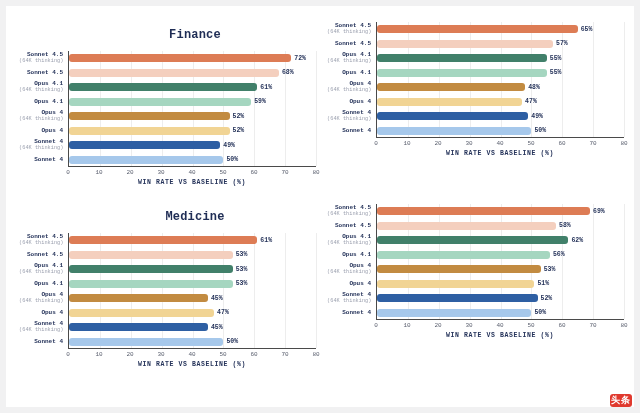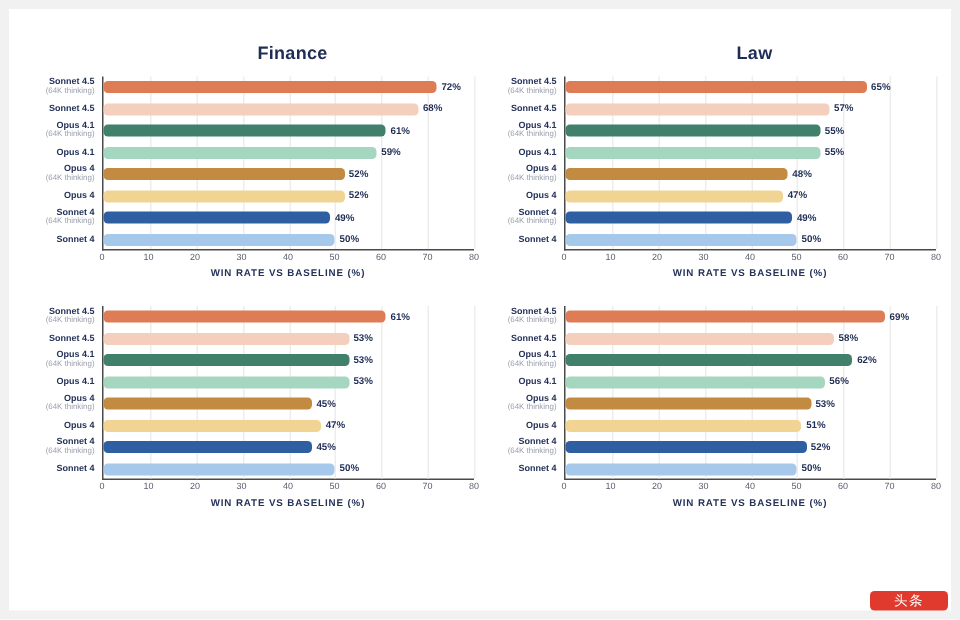--- a/index.html
+++ b/index.html
@@ -15,21 +15,21 @@
     position:absolute; left:6px; top:6px; width:628px; height:401px;
     background:#ffffff;
   }
   .charts {
     position:absolute; left:22px; top:22px;
     display:grid;
     grid-template-columns:300px 300px;
     grid-template-rows:178px 178px;
     column-gap:8px; row-gap:4px;
   }
-  .chart { width:300px; height:178px; position:relative; }
+  .chart { width:300px; height:178px; position:relative;font-family:Liberation Mono, monospace; }
   .chart-title {
     font-size:12px; font-weight:bold; text-align:center;
     padding-left:46px; letter-spacing:.2px; color:#1f2d55;
     margin-top:6px; margin-bottom:9px;
   }
   .chart-body { display:flex; }
   .ylabels { width:46px; display:flex; flex-direction:column; }
   .ylabel {
     height:14.5px; display:flex; flex-direction:column; justify-content:center;
     align-items:flex-end; padding-right:5px; line-height:1.05;
@@ -52,22 +52,22 @@
   .xlabel {
     margin-left:46px; width:248px; text-align:center;
     font-size:6.5px; font-weight:bold; letter-spacing:.6px; color:#25335a;
     margin-top:3px;
   }
   .watermark {
     position:absolute; right:8px; bottom:6px;
     display:flex; align-items:center; gap:4px;
   }
   .wm-badge {
-    background:#e0392e; color:#ffffff; font-size:9px; font-weight:normal;
-    padding:2px 16px; border-radius:3px; line-height:1; letter-spacing:1px;
+    background:#e0392e; color:#ffffff; font-size:9px; font-weight:bold;
+    padding:2px 1px; border-radius:3px; line-height:1; letter-spacing:1px;
   }
   .wm-handle { font-size:13px; font-weight:bold; color:#e0392e; letter-spacing:.5px; }
 </style>
 </head>
 <body>
 
 <div class="canvas"></div>
 
 <div class="charts" id="charts">
   <section class="chart">
@@ -154,21 +154,20 @@
         <span class="xtick" style="left: 50%;">40</span>
         <span class="xtick" style="left: 62.5%;">50</span>
         <span class="xtick" style="left: 75%;">60</span>
         <span class="xtick" style="left: 87.5%;">70</span>
         <span class="xtick" style="left: 100%;">80</span>
       </div>
     <div class="xlabel">WIN RATE VS BASELINE (%)</div>
   </section>
 
   <section class="chart">
-    <h2 class="chart-title">Law</h2>
     <div class="chart-body">
       <div class="ylabels">
           <div class="ylabel">
             <span class="model-name">Sonnet 4.5</span>
             <span class="model-sub">(64K thinking)</span>
           </div>
           <div class="ylabel">
             <span class="model-name">Sonnet 4.5</span>
           </div>
           <div class="ylabel">
@@ -244,20 +243,21 @@
         <span class="xtick" style="left: 50%;">40</span>
         <span class="xtick" style="left: 62.5%;">50</span>
         <span class="xtick" style="left: 75%;">60</span>
         <span class="xtick" style="left: 87.5%;">70</span>
         <span class="xtick" style="left: 100%;">80</span>
       </div>
     <div class="xlabel">WIN RATE VS BASELINE (%)</div>
   </section>
 
   <section class="chart">
+    <h2 class="chart-title">Medicine</h2>
     <div class="chart-body">
       <div class="ylabels">
           <div class="ylabel">
             <span class="model-name">Sonnet 4.5</span>
             <span class="model-sub">(64K thinking)</span>
           </div>
           <div class="ylabel">
             <span class="model-name">Sonnet 4.5</span>
           </div>
           <div class="ylabel">

